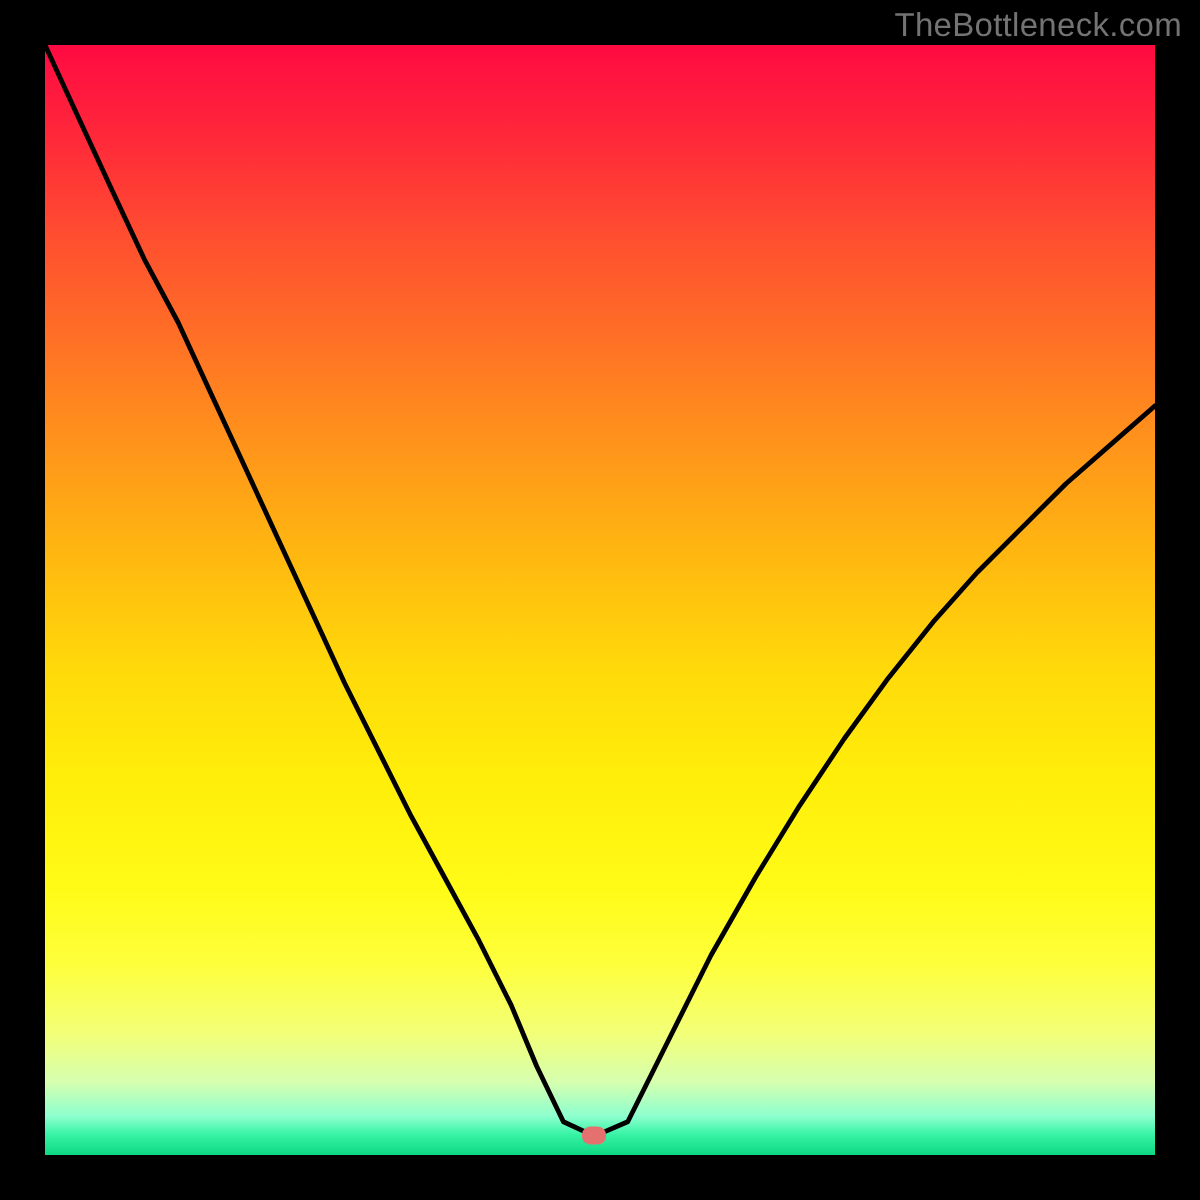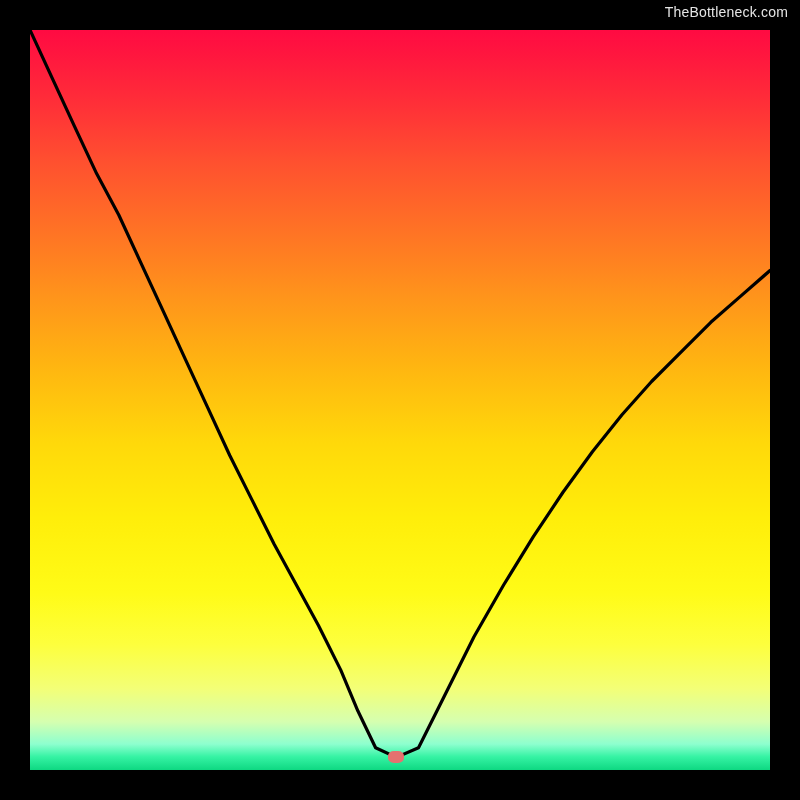--- a/index.html
+++ b/index.html
@@ -14,22 +14,22 @@
   .outer {
     position: relative;
     width: 800px;
     height: 800px;
     background: #000;
   }
   .watermark {
     position: absolute;
     top: 4px;
     right: 12px;
-    color: #e5e5e5;
-    font-size: 14px;
+    color: #737373;
+    font-size: 22px;
     font-weight: 500;
     letter-spacing: 0.2px;
     z-index: 10;
     user-select: none;
   }
   .plot-area {
     position: absolute;
     left: 30px;
     top: 30px;
     width: 740px;

